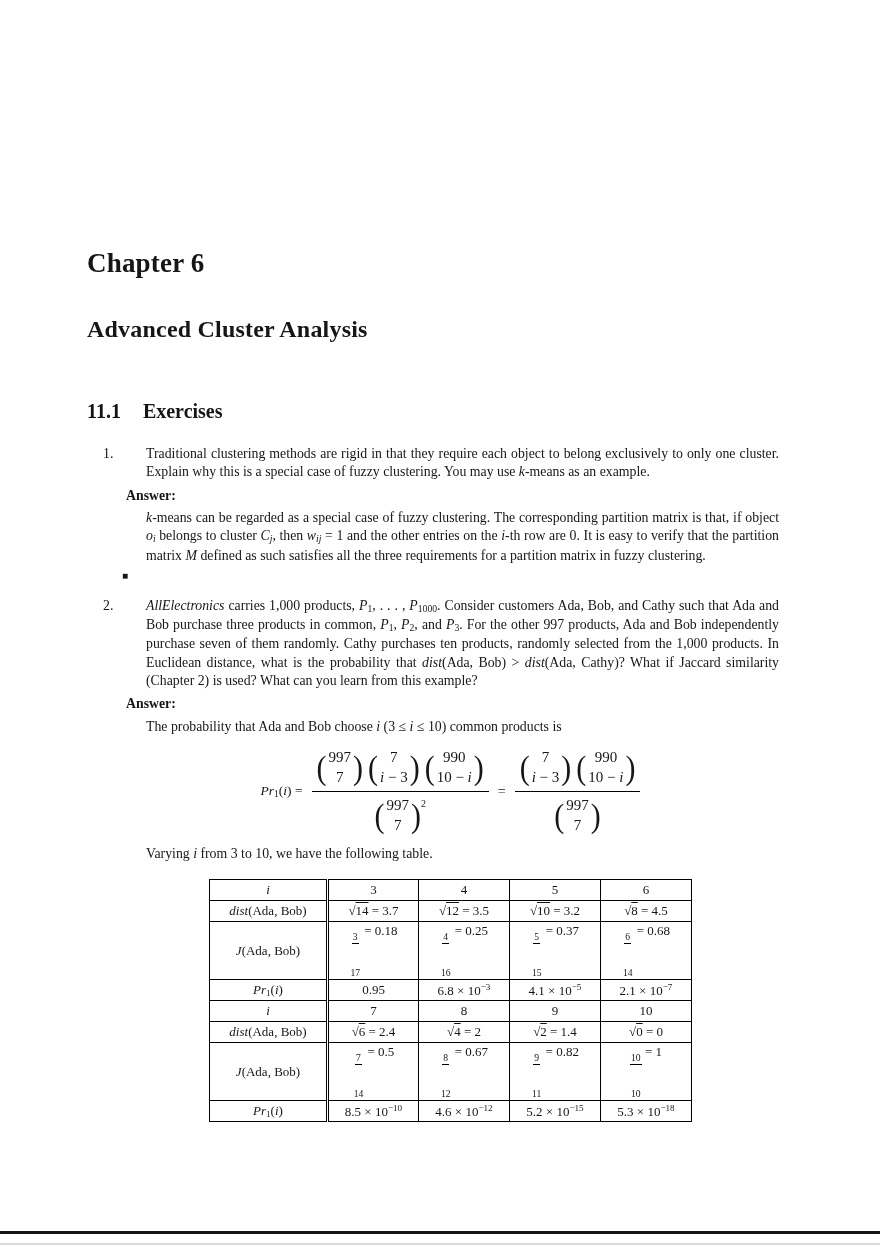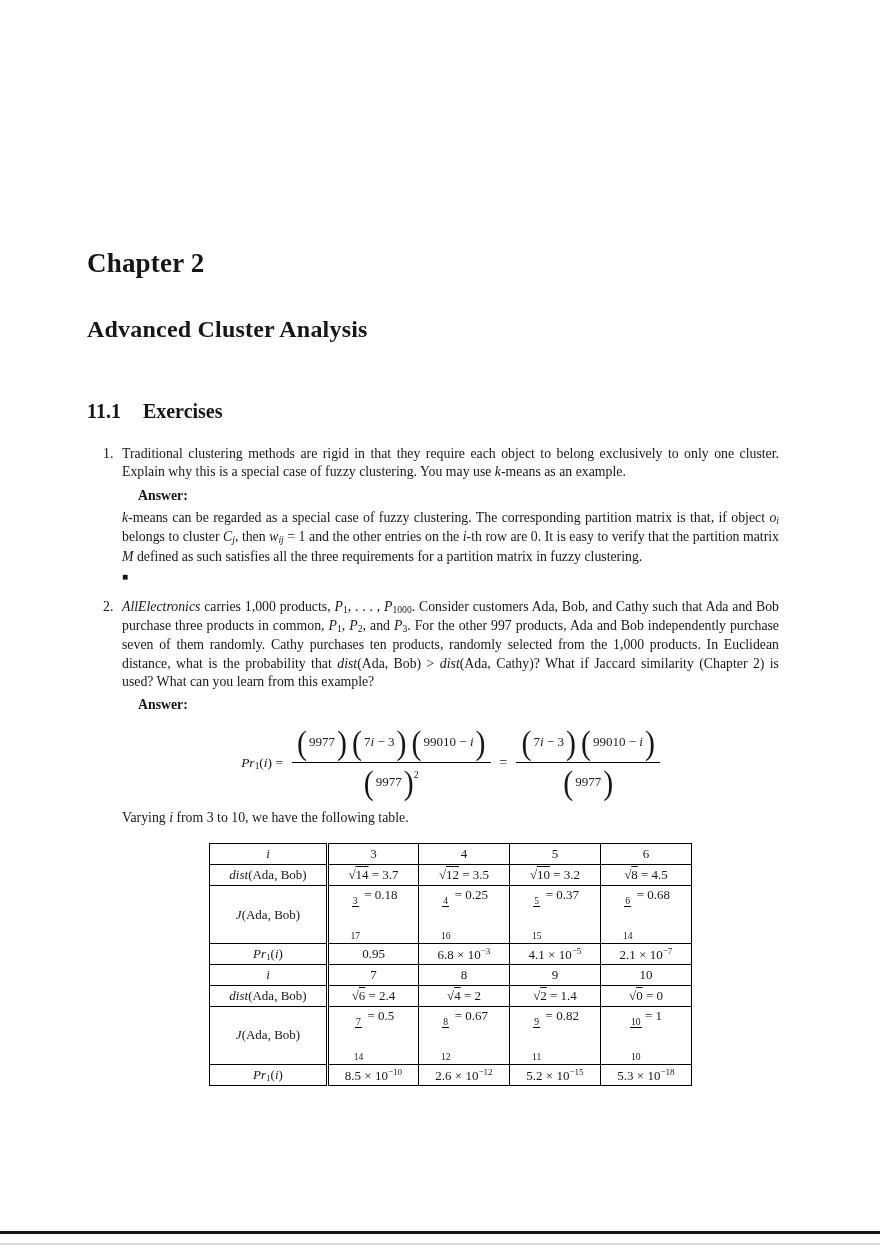--- a/index.html
+++ b/index.html
@@ -14,39 +14,39 @@
 
   .chapter-label { font-size:27px; font-weight:bold; letter-spacing:0.2px; }
   .doc-title { margin-top:37px; font-size:24px; font-weight:bold; letter-spacing:0.2px; }
   .section-heading { margin-top:57px; font-size:20px; font-weight:bold; display:flex; gap:22px;text-align:center; }
 
   .items { margin-top:22px; }
   .item { position:relative; padding-left:35px; }
   .item + .item { margin-top:16px; }
   .item-num { position:absolute; left:16px; top:0; font-size:13.8px; line-height:1.33; }
 
-  .para { font-size:13.8px; line-height:1.33; text-align:justify; }
-  .answer-label { font-size:13.8px; line-height:1.33; font-weight:bold; margin:5px 16px 4px; }
+  .para { font-size:13.8px; line-height:1.33; text-align:justify;margin-left:24px; }
+  .answer-label { font-size:13.8px; line-height:1.33; font-weight:bold; margin:5px 4px 4px; }
   .qed { margin-top:6px; font-size:10px; line-height:1; }
 
   .seg-i  { font-style:italic; }
   .seg-sub{ font-size:0.7em; vertical-align:-0.25em; }
   .seg-sup{ font-size:0.7em; vertical-align:0.5em; }
   .seg-ol { text-decoration:overline; }
 
   
   .formula { margin:12px 0 10px; display:flex; justify-content:center; align-items:center; gap:9px; font-size:13.5px; }
   .f-lhs { white-space:nowrap; }
   .f-eq  { font-size:14px; }
   .ffrac { display:inline-flex; flex-direction:column; align-items:center; }
   .fnum  { display:inline-flex; align-items:center; gap:5px; padding:0 5px 4px; border-bottom:1px solid #000; }
   .fden  { display:inline-flex; align-items:flex-start; padding-top:4px; }
   .binom { display:inline-flex; align-items:center; }
   .bparen{ font-size:30px; line-height:1.05; font-weight:400; transform:scaleY(1.1); }
-  .bstack{ display:inline-flex; flex-direction:row; align-items:center; font-size:13px; line-height:1.3; padding:0 2px; text-align:center; }
+  .bstack{ display:inline-flex; flex-direction:column; align-items:center; font-size:15px; line-height:1.3; padding:0 2px; text-align:center; }
   .fexp  { font-size:10px; margin-top:2px; }
 
   
   .result-table { margin:16px auto 0; border-collapse:collapse; font-size:13px; }
   .result-table td { border:1px solid #000; text-align:center; padding:1px 8px; height:21px; vertical-align:middle; white-space:nowrap; }
   .result-table td.rh { border-right:3px double #000; min-width:118px; }
   .result-table td.dc { min-width:91px; }
   .result-table { border:1.5px solid #000; }
 
   
@@ -55,21 +55,21 @@
   .tfd { padding:0 1px;margin-top:24px; }
 
   .bottom-rule { position:absolute; left:0; right:0; top:1231px; height:3px; background:#141414; }
   .bottom-edge { position:absolute; left:0; right:0; top:1243px; height:2px; background:#d9d9d9; }
 </style>
 </head>
 <body>
 
 <div class="content">
 
-  <div class="chapter-label">Chapter 2</div>
+  <div class="chapter-label">Chapter 6</div>
 
   <div class="doc-title">Advanced Cluster Analysis</div>
 
   <div class="section-heading">
     <span>11.1</span>
     <span>Exercises</span>
   </div>
 
   <div class="items">
 
@@ -78,20 +78,21 @@
       <div class="para"><span>Traditional clustering methods are rigid in that they require each object to belong exclusively to only one cluster. Explain why this is a special case of fuzzy clustering. You may use </span><span class="seg-i">k</span><span>-means as an example.</span></div>
       <div class="answer-label">Answer:</div>
       <div class="para"><span class="seg-i">k</span><span>-means can be regarded as a special case of fuzzy clustering. The corresponding partition matrix is that, if object </span><span class="seg-i">o</span><span class="seg-sub seg-i">i</span><span> belongs to cluster </span><span class="seg-i">C</span><span class="seg-sub seg-i">j</span><span>, then </span><span class="seg-i">w</span><span class="seg-sub seg-i">ij</span><span> = 1 and the other entries on the </span><span class="seg-i">i</span><span>-th row are 0. It is easy to verify that the partition matrix </span><span class="seg-i">M</span><span> defined as such satisfies all the three requirements for a partition matrix in fuzzy clustering.</span></div>
       <div class="qed">■</div>
     </div>
 
     <div class="item">
       <span class="item-num">2.</span>
       <div class="para"><span class="seg-i">AllElectronics</span><span> carries 1,000 products, </span><span class="seg-i">P</span><span class="seg-sub">1</span><span>, . . . , </span><span class="seg-i">P</span><span class="seg-sub">1000</span><span>. Consider customers Ada, Bob, and Cathy such that Ada and Bob purchase three products in common, </span><span class="seg-i">P</span><span class="seg-sub">1</span><span>, </span><span class="seg-i">P</span><span class="seg-sub">2</span><span>, and </span><span class="seg-i">P</span><span class="seg-sub">3</span><span>. For the other 997 products, Ada and Bob independently purchase seven of them randomly. Cathy purchases ten products, randomly selected from the 1,000 products. In Euclidean distance, what is the probability that </span><span class="seg-i">dist</span><span>(Ada, Bob) &gt; </span><span class="seg-i">dist</span><span>(Ada, Cathy)? What if Jaccard similarity (Chapter 2) is used? What can you learn from this example?</span></div>
       <div class="answer-label">Answer:</div>
+      <div class="para"><span>The probability that Ada and Bob choose </span><span class="seg-i">i</span><span> (3 ≤ </span><span class="seg-i">i</span><span> ≤ 10) common products is</span></div>
 
       <div class="formula">
         <span class="f-lhs"><span class="seg-i">Pr</span><span class="seg-sub">1</span><span>(</span><span class="seg-i">i</span><span>) =</span></span>
 
         <span class="ffrac">
           <span class="fnum">
             <span class="binom">
               <span class="bparen">(</span>
               <span class="bstack">
                 <span>997</span>
@@ -236,21 +237,21 @@
                   <span class="tfd">11</span>
                 </span><span> = 0.82</span></td>
             <td class="dc"><span class="tfrac">
                   <span class="tfn">10</span>
                   <span class="tfd">10</span>
                 </span><span> = 1</span></td>
           </tr>
           <tr>
             <td class="rh"><span class="seg-i">Pr</span><span class="seg-sub">1</span><span>(</span><span class="seg-i">i</span><span>)</span></td>
             <td class="dc"><span>8.5 × 10</span><span class="seg-sup">−10</span></td>
-            <td class="dc"><span>2.6 × 10</span><span class="seg-sup">−12</span></td>
+            <td class="dc"><span>4.6 × 10</span><span class="seg-sup">−12</span></td>
             <td class="dc"><span>5.2 × 10</span><span class="seg-sup">−15</span></td>
             <td class="dc"><span>5.3 × 10</span><span class="seg-sup">−18</span></td>
           </tr>
         </tbody>
       </table>
 
     </div>
   </div>
 </div>
 

